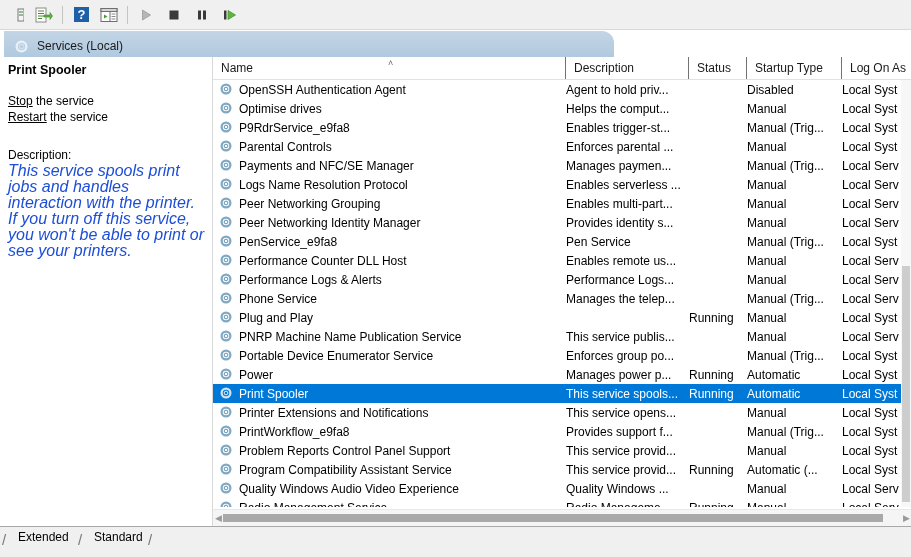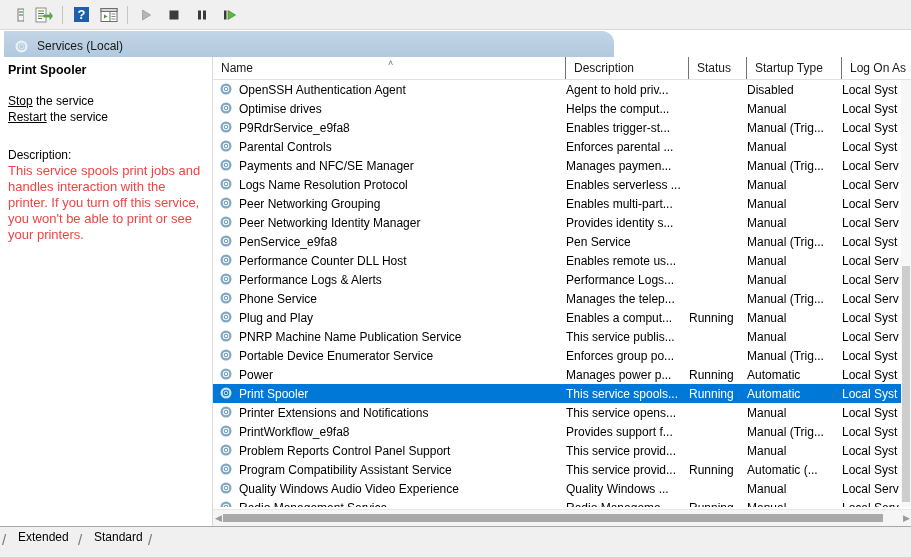--- a/index.html
+++ b/index.html
@@ -111,24 +111,25 @@
     color: #000;
     line-height: 16px;
   }
   .desc-gap { height: 22px; }
   .desc-label {
     font-size: 12px;
     color: #000;
     line-height: 16px;
   }
   .desc-body {
-    font-size: 13px;
-    color: #ef4444;
+    font-size: 16px;
+    color: #1d4ed8;
     line-height: 16px;
     width: 198px;
+    font-style: italic;
   }
 
   
   .list-pane {
     position: absolute;
     left: 212px; top: 57px;
     width: 699px;
     height: 469px;
     background: #ffffff;
     border-left: 1px solid #d9d9d9;
@@ -535,21 +536,20 @@
           <span class="lv-cell cell-status"></span>
           <span class="lv-cell cell-startup">Manual (Trig...</span>
           <span class="lv-cell cell-logon">Local Serv</span>
         </div>
         <div class="lv-row">
           <span class="svc-icon"><svg width="14" height="14" viewBox="0 0 16 16">
               <circle cx="8" cy="8" r="5" fill="none" stroke="#7fa8c4" stroke-width="2.6"></circle>
               <circle cx="8" cy="8" r="2.1" fill="#ffffff" stroke="#5d8bab" stroke-width="1.1"></circle>
             </svg></span>
           <span class="lv-cell cell-name">Plug and Play</span>
-          <span class="lv-cell cell-desc">Enables a comput...</span>
           <span class="lv-cell cell-status">Running</span>
           <span class="lv-cell cell-startup">Manual</span>
           <span class="lv-cell cell-logon">Local Syst</span>
         </div>
         <div class="lv-row">
           <span class="svc-icon"><svg width="14" height="14" viewBox="0 0 16 16">
               <circle cx="8" cy="8" r="5" fill="none" stroke="#7fa8c4" stroke-width="2.6"></circle>
               <circle cx="8" cy="8" r="2.1" fill="#ffffff" stroke="#5d8bab" stroke-width="1.1"></circle>
             </svg></span>
           <span class="lv-cell cell-name">PNRP Machine Name Publication Service</span>

